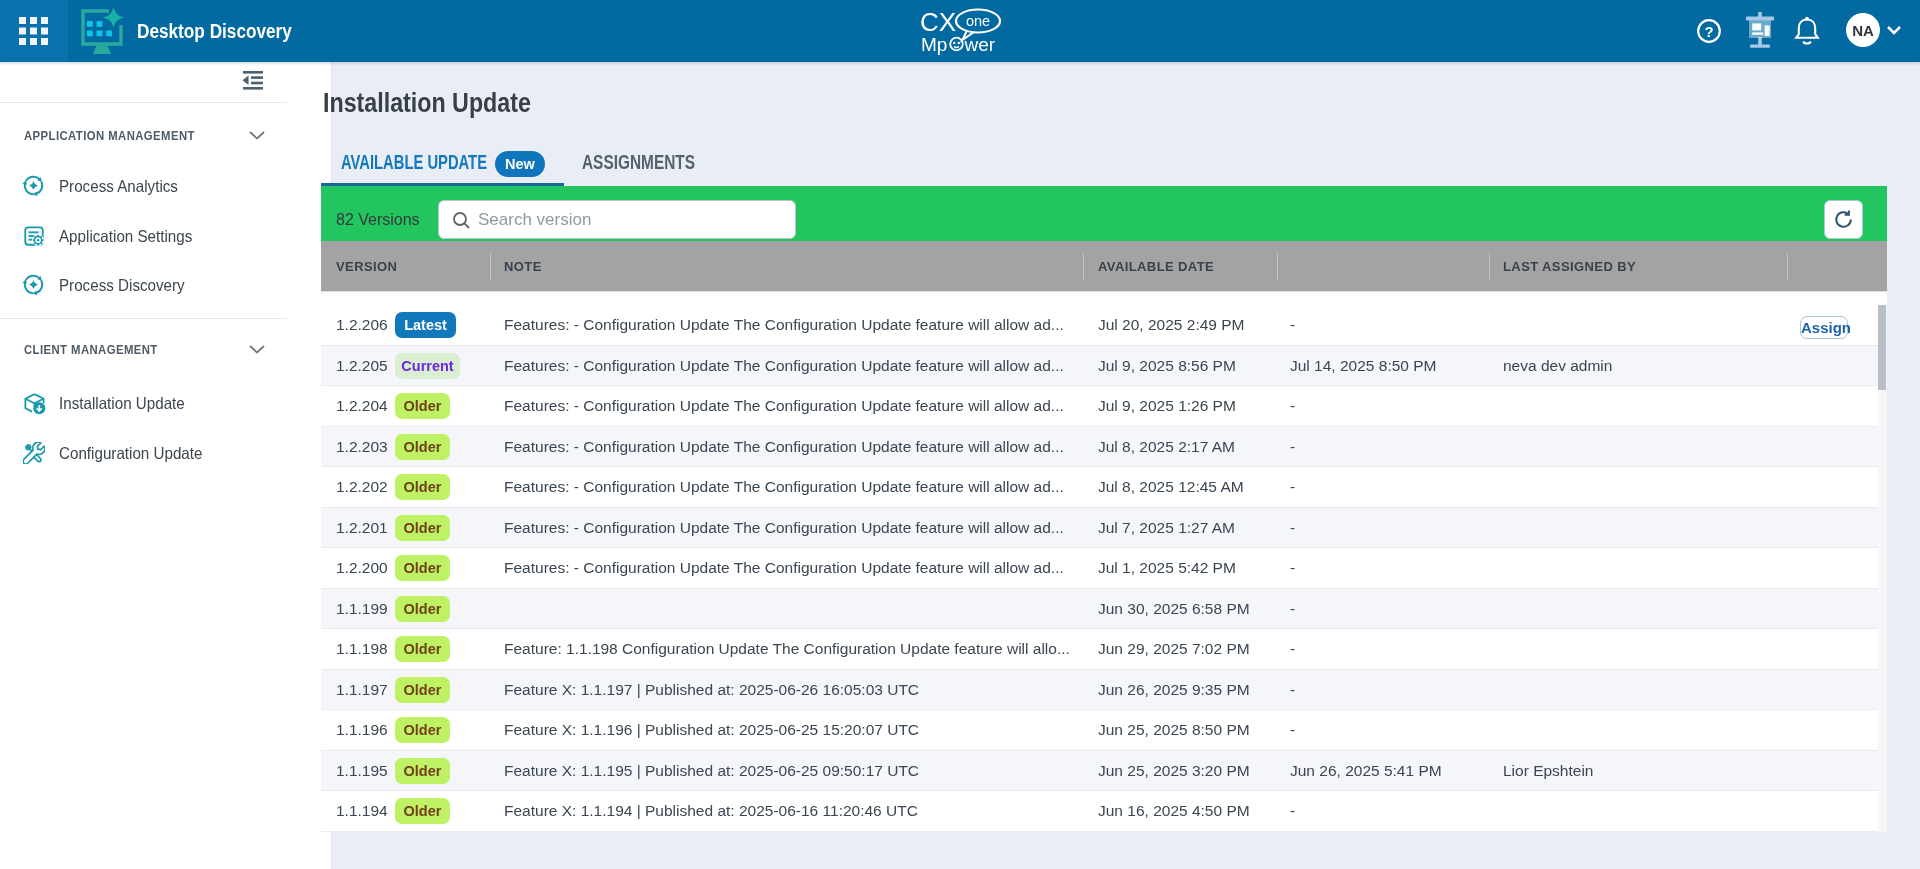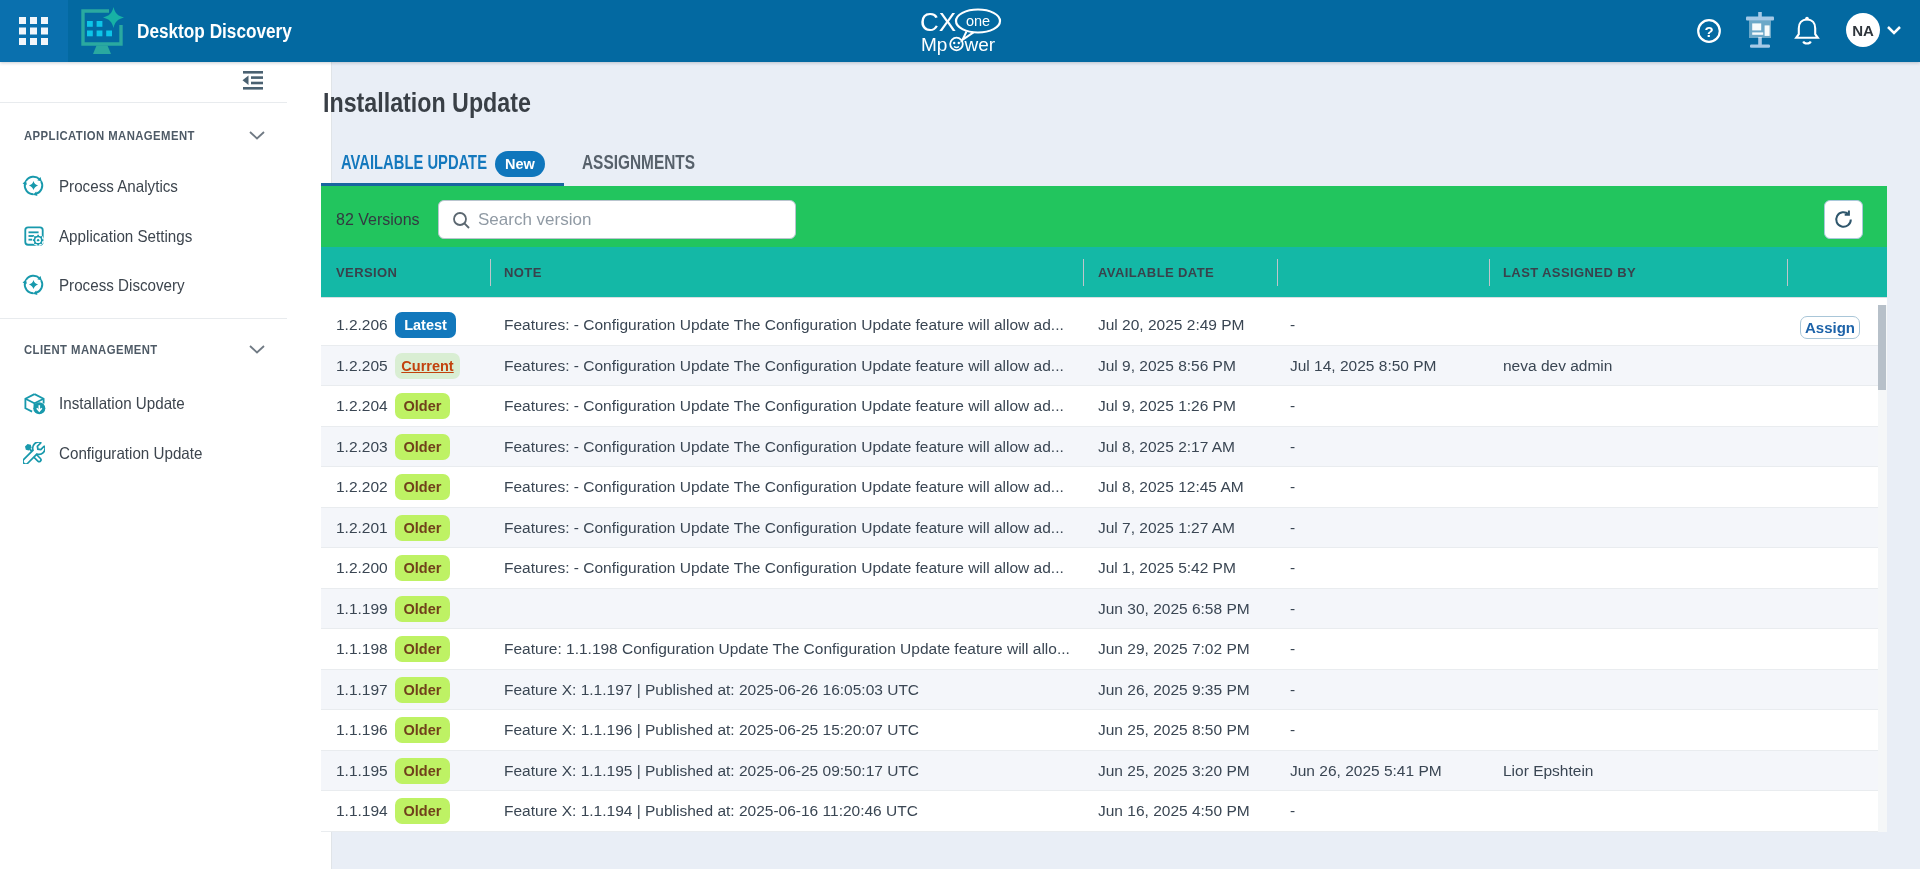--- a/index.html
+++ b/index.html
@@ -44,42 +44,42 @@
   border-bottom:1px solid #e3e7ea; }
 #vcount { position:absolute; left:15px; top:0; height:68px; line-height:68px;
   font-size:16px; color:#333a41; }
 #search { position:absolute; left:117px; top:14px; width:358px; height:39px; background:#fff;
   border:1px solid #b9c5ce; border-radius:6px; }
 #search .ph { position:absolute; left:39px; top:0; height:37px; line-height:37px;
   font-size:17px; color:#909aa4; }
 #refresh { position:absolute; left:1503px; top:14px; width:39px; height:39px; background:#fff;
   border:1px solid #a9c9da; border-radius:6px; }
 
-#thead { position:absolute; left:0; top:61px; width:1566px; height:51px; background:#14b8a6;
+#thead { position:absolute; left:0; top:55px; width:1566px; height:51px; background:#a3a3a3;
   border-bottom:1px solid #d9dee2; }
 .hcell { position:absolute; top:0; height:51px; line-height:51px; font-size:13px;
   font-weight:bold; color:#39424c; letter-spacing:.4px; }
 .hsep { position:absolute; top:12px; width:1px; height:27px; background:#bfc5cb; }
 
 #tbody { position:absolute; left:0; top:119px; width:1557px; height:527px; overflow:hidden; }
 .row { position:relative; width:1557px; height:40.5px; border-bottom:1px solid #e9ecef; }
 .row.alt { background:#f4f6fa; }
 .c { position:absolute; top:0; height:40px; line-height:40px; font-size:15.5px; color:#3a4653;
   white-space:nowrap; }
 .cv { left:15px; }
 .cn { left:183px; }
 .ca { left:777px; }
 .cl { left:969px; }
 .cb { left:1182px; }
 .badge { position:absolute; left:74px; top:7px; height:26px; line-height:26px;
   border-radius:7px; font-size:14.5px; font-weight:bold; text-align:center; }
 .b-latest { width:61px; background:#1278bc; color:#fff; }
-.b-current { width:65px; background:#d9eed3; color:#c2410c;text-decoration:underline; }
+.b-current { width:65px; background:#d9eed3; color:#6d28d9; }
 .b-older { width:55px; background:#bef264; color:#70411b; }
-#assign { position:absolute; left:1479px; top:11px; width:60px; height:23px; background:#fff;
+#assign { position:absolute; left:1479px; top:11px; width:48px; height:23px; background:#fff;
   border:1px solid #a9c6d8; border-radius:7px; color:#1d63a9; font-size:15px; font-weight:bold;
   text-align:center; line-height:21px; }
 #sbtrack { position:absolute; left:1557px; top:119px; width:9px; height:527px; background:#f5f7f8; }
 #sbthumb { position:absolute; left:0; top:0; width:8px; height:85px; background:#b7c0c9; }
 </style>
 </head>
 <body>
 
 <div id="hdr">
   <div id="tile">

